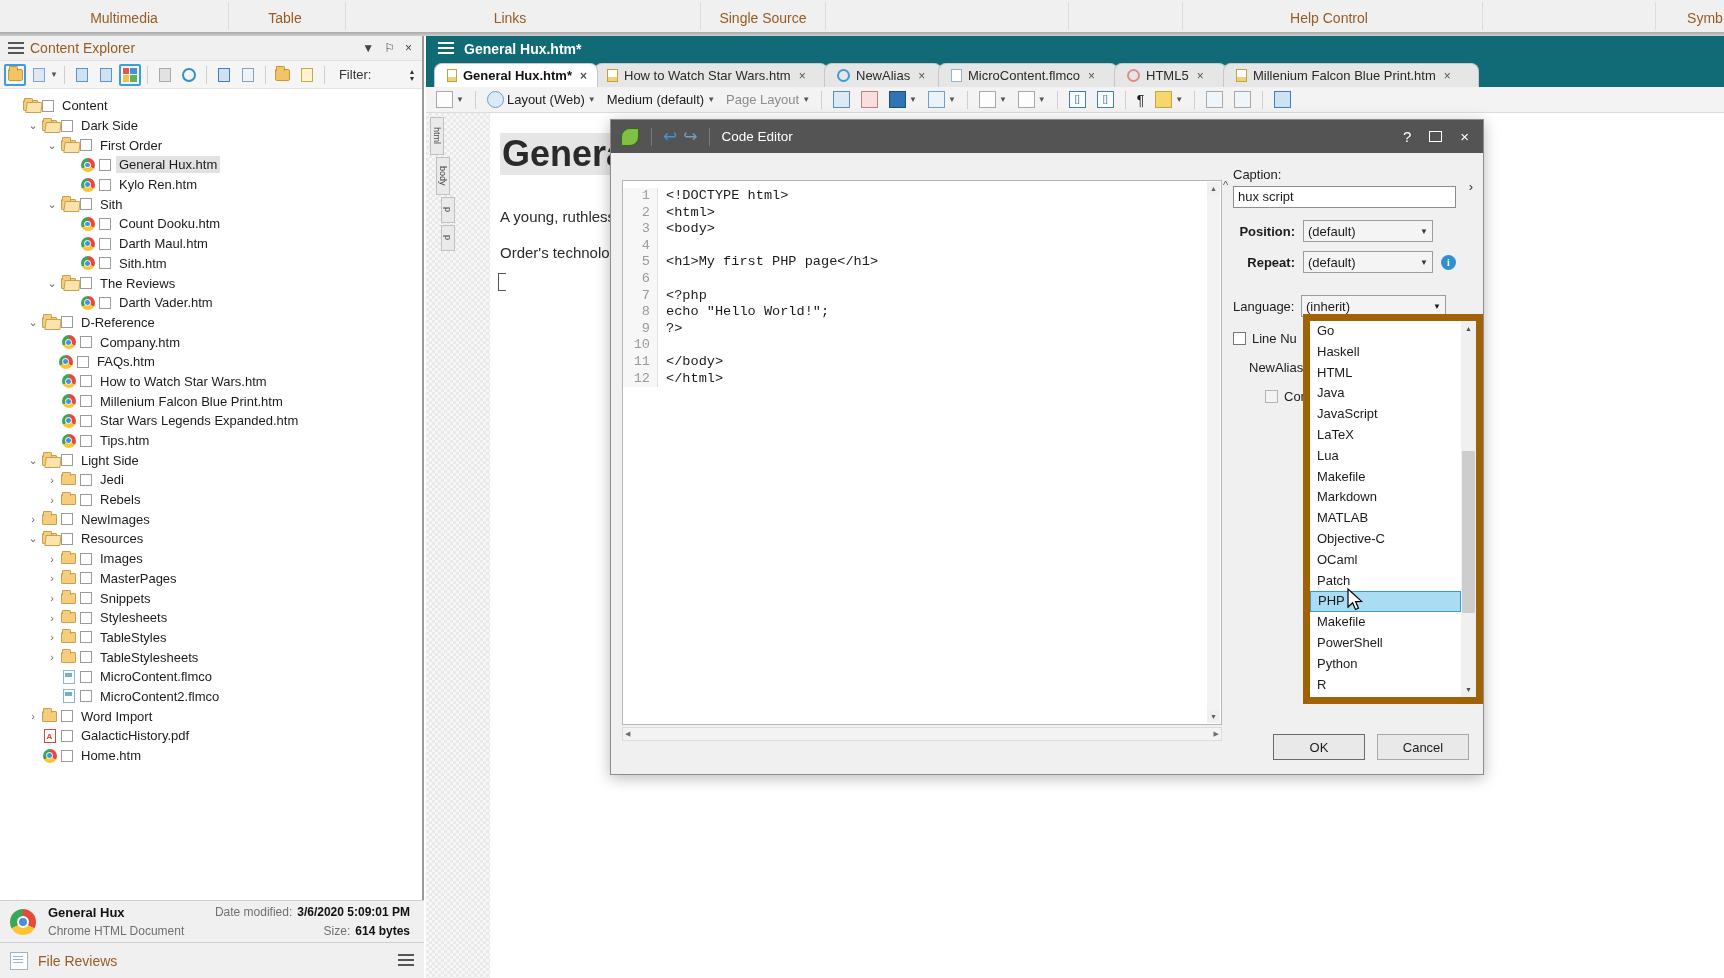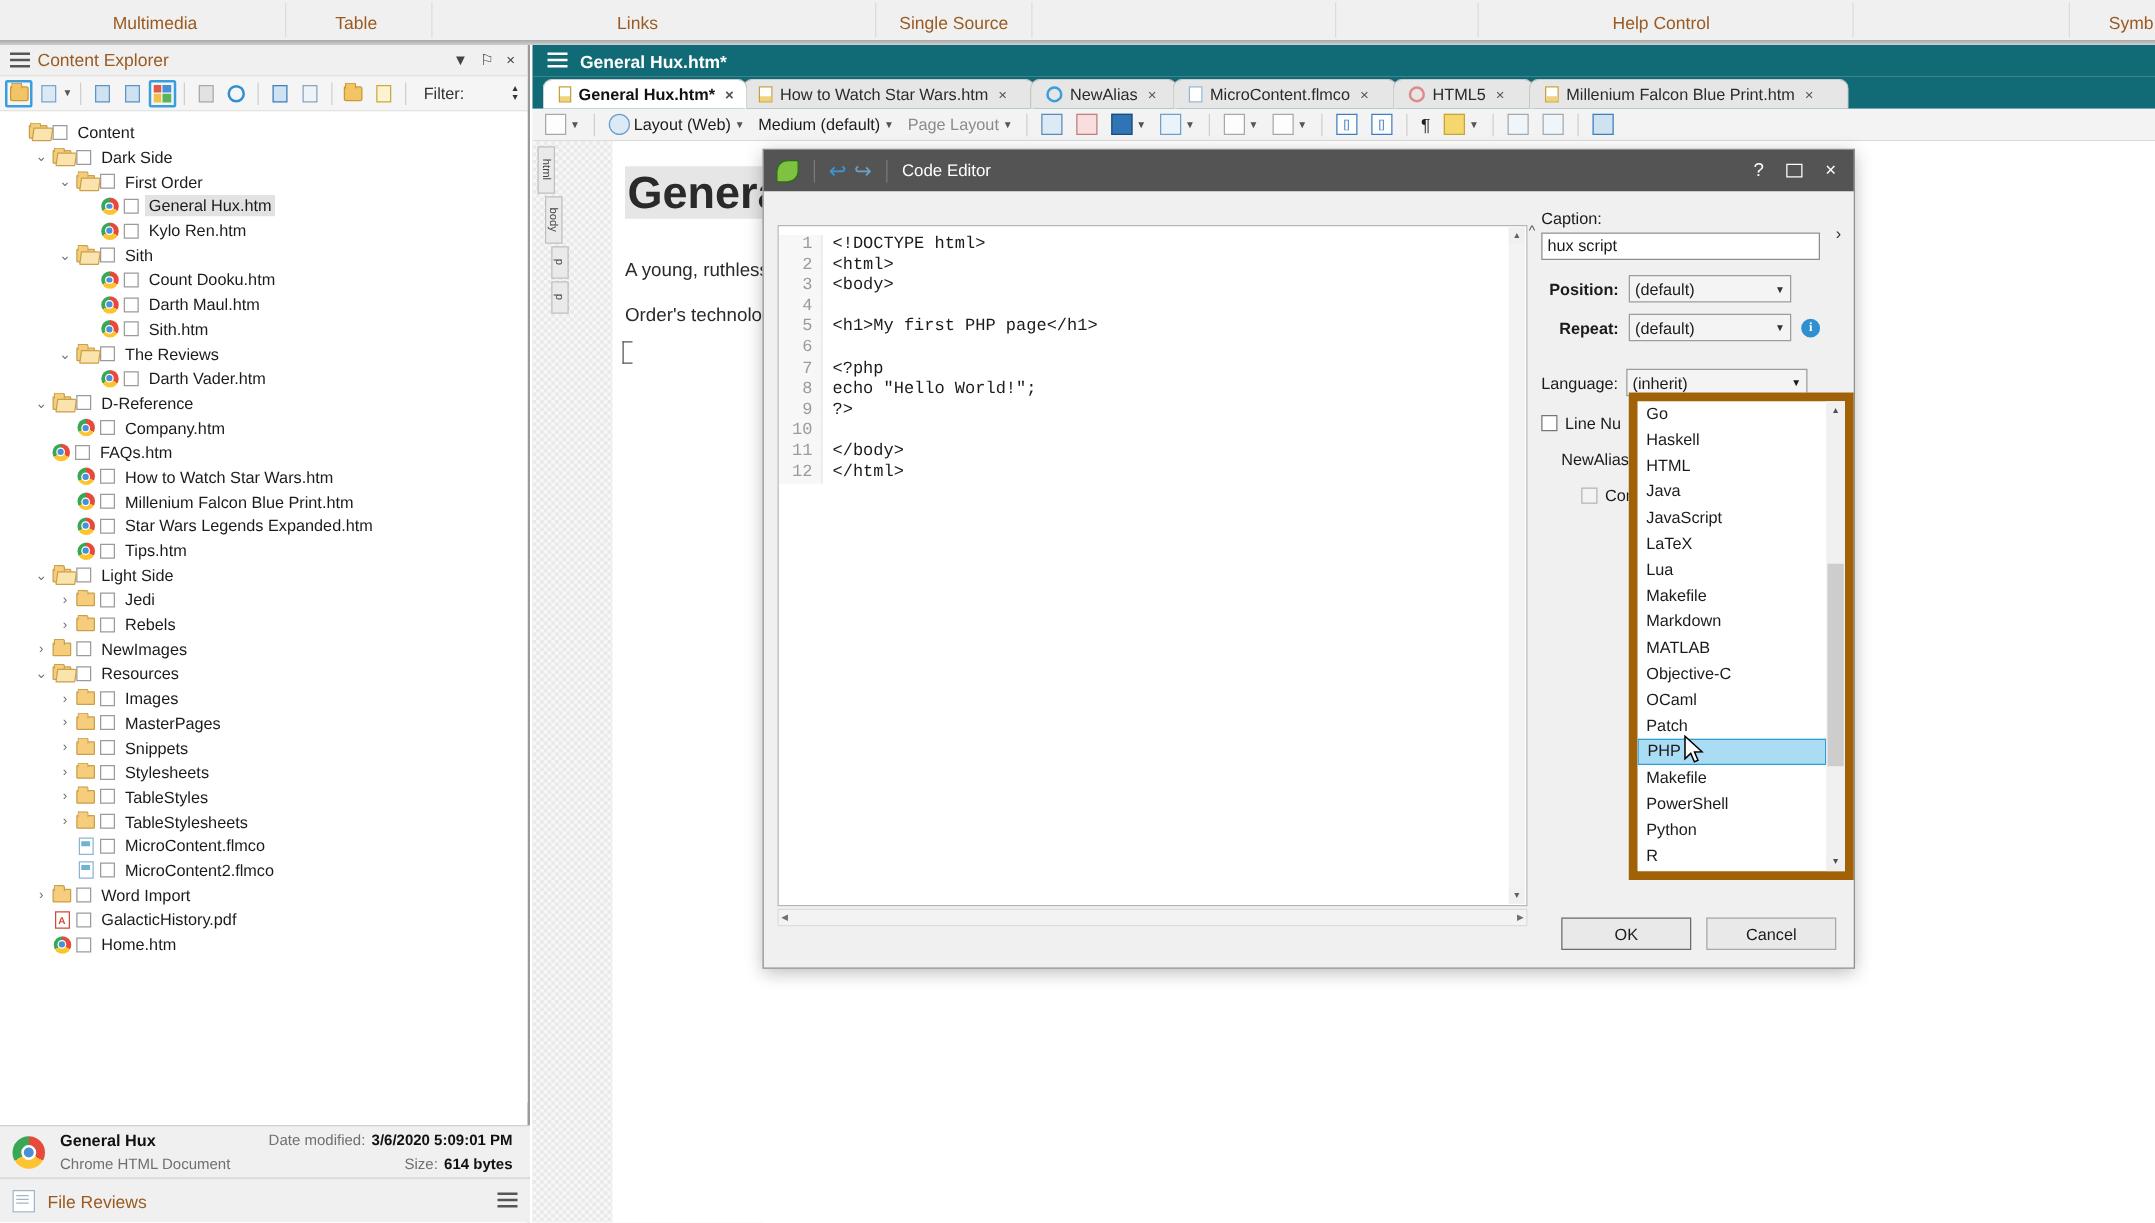--- a/index.html
+++ b/index.html
@@ -339,21 +339,21 @@
   }
   .ld-sb-up { top: 0; } .ld-sb-dn { bottom: 0; }
   .ld-sb-thumb { position: absolute; left: 1px; width: 13px; top: 130px; height: 162px; background: #cdcdcd; }
 
   .cursor-arrow { position: absolute; left: 1347px; top: 588px; z-index: 60; pointer-events: none; }
 
   .dlg-buttons {
     position: absolute; right: 14px; bottom: 14px; display: flex; gap: 12px;
   }
   .dbtn {
-    width: 104px; height: 26px; background: #e9e9e9; border: 1px solid #a8a8a8;
+    width: 92px; height: 26px; background: #e9e9e9; border: 1px solid #a8a8a8;
     font-size: 13px; display: flex; align-items: center; justify-content: center;
     cursor: pointer; color: #1b1b1b; margin-top: 24px;
   }
   .dbtn.default { border: 1px solid #6b6b6b; }
 </style>
 </head>
 <body>
 
 <div id="app">
 
@@ -543,21 +543,21 @@
           <span class="tlabel">D-Reference</span>
         </div>
         <div class="tnode" style="padding-left: 44px;">
           <span class="twist"></span>
           <span class="ticon">
             <span class="chrome"></span>
           </span>
           <span class="tcheck"></span>
           <span class="tlabel">Company.htm</span>
         </div>
-        <div class="tnode" style="padding-left: 24px;">
+        <div class="tnode" style="padding-left: 41px;">
           <span class="twist"></span>
           <span class="ticon">
             <span class="chrome"></span>
           </span>
           <span class="tcheck"></span>
           <span class="tlabel">FAQs.htm</span>
         </div>
         <div class="tnode" style="padding-left: 44px;">
           <span class="twist"></span>
           <span class="ticon">

